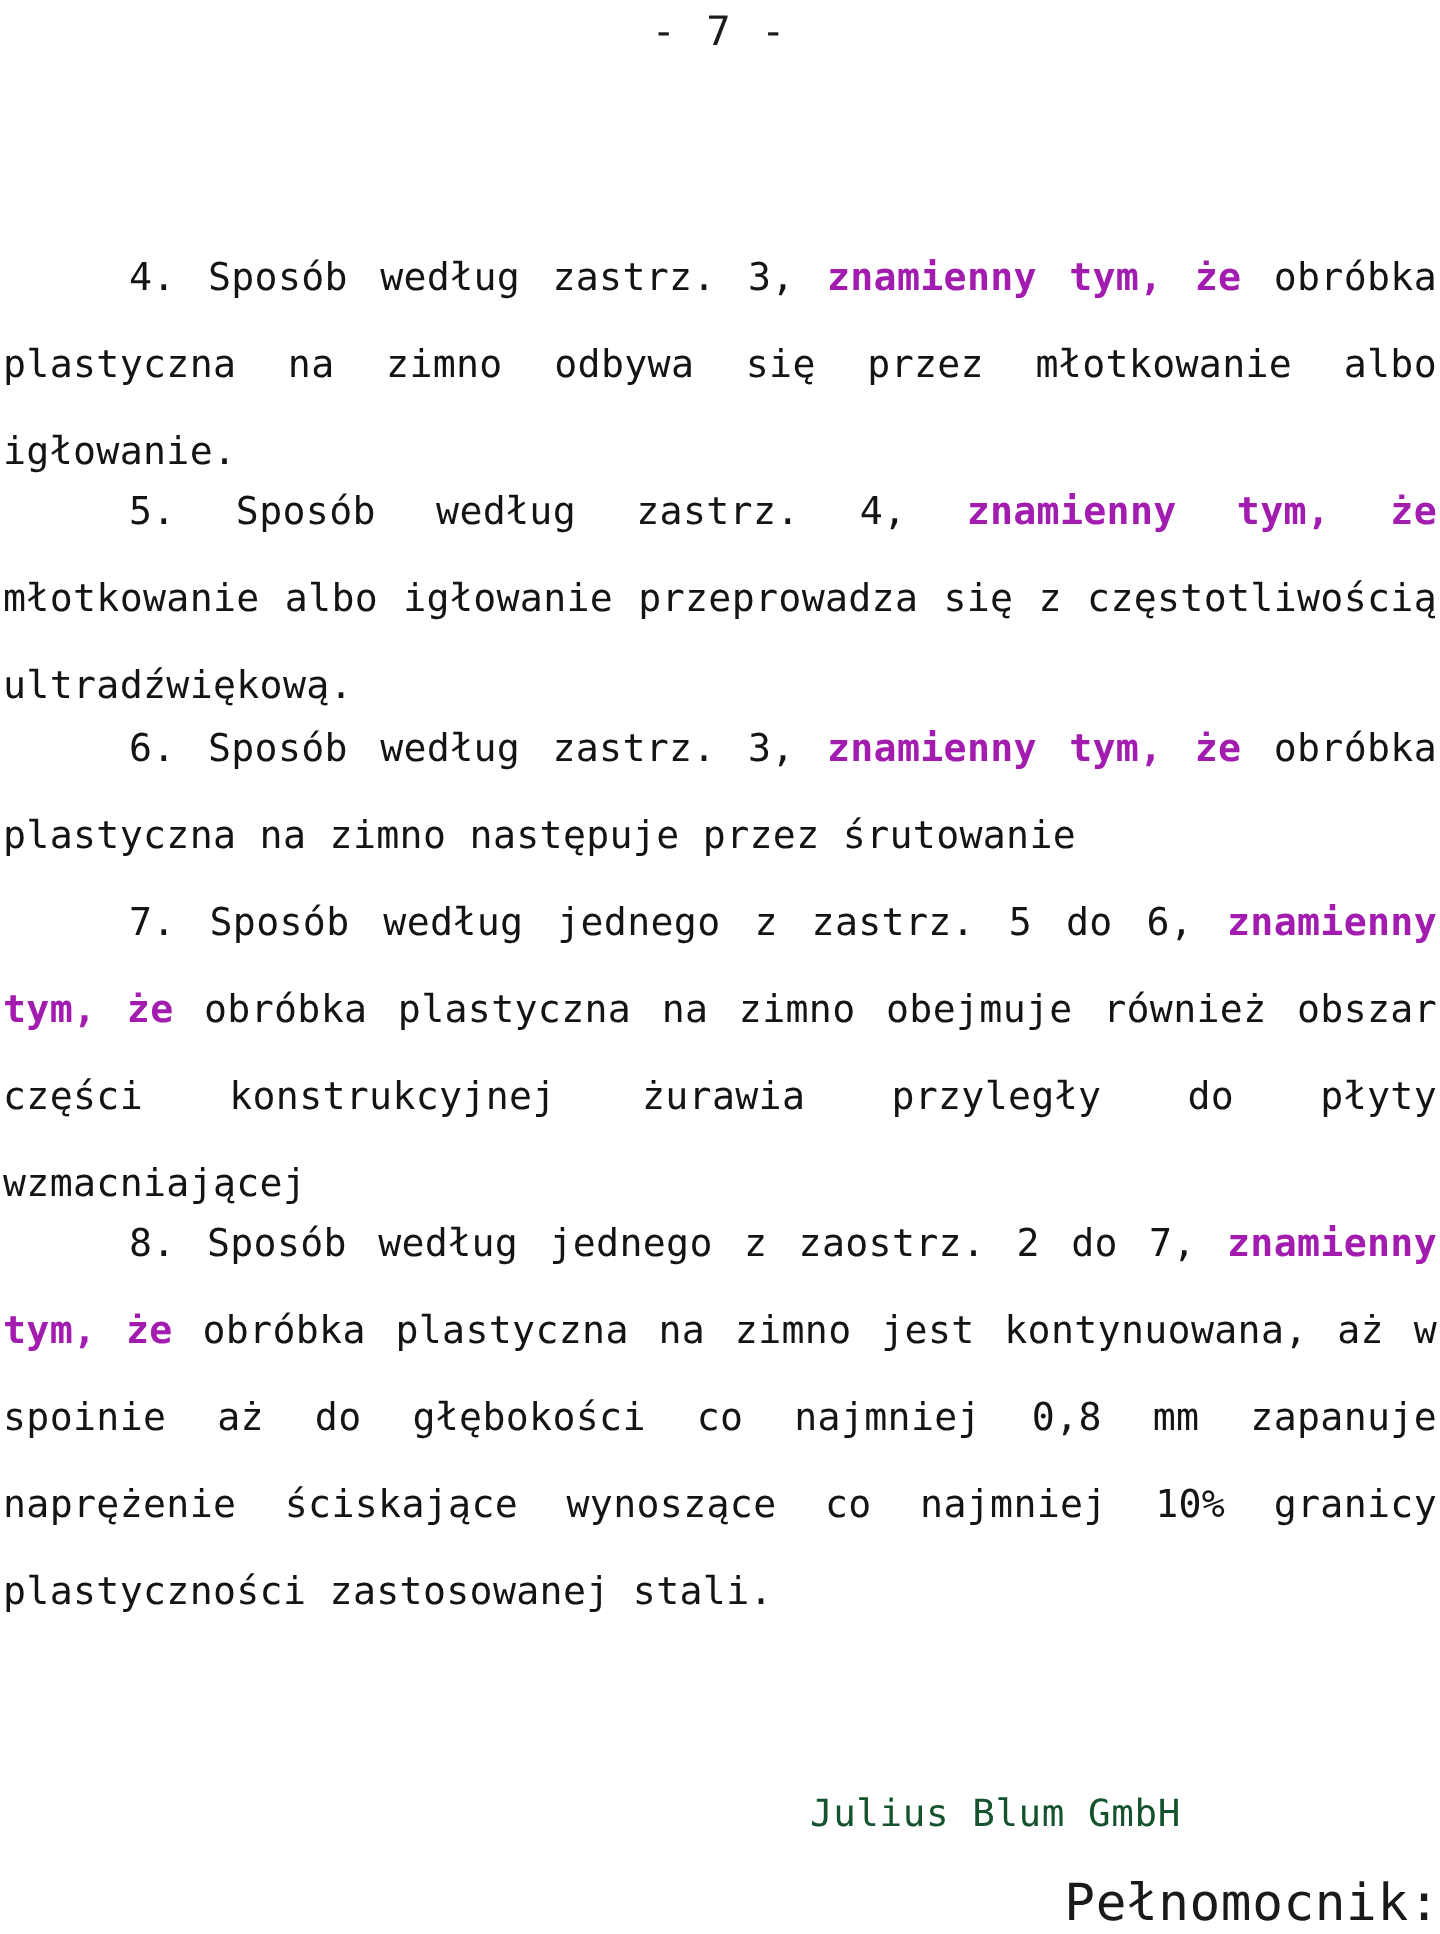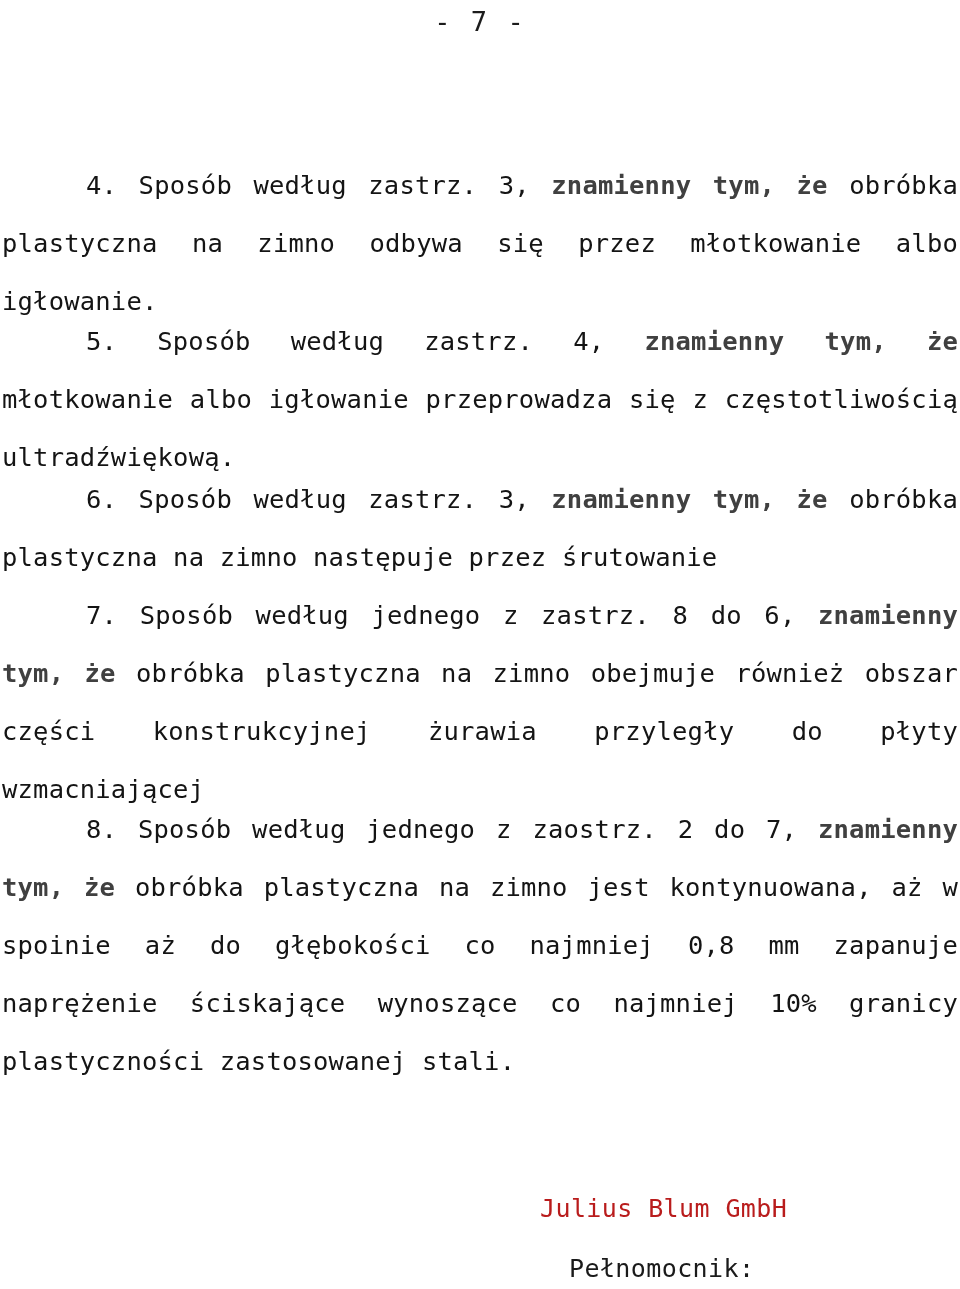--- a/index.html
+++ b/index.html
@@ -47,21 +47,21 @@
     word-spacing: 0px;
     margin: 0;
     padding: 0;
   }
   .claim .indent {
     display: inline-block;
     width: 84px;
   }
   .claim b {
     font-weight: 700;
-    color: #404040;
+    color: #a21caf;
   }
   
   .claim.fill::after {
     content: "";
     display: inline-block;
     width: 100%;
   }
 
   
   #claim-4 { position: absolute; top: 156px;  left: 2px; width: 956px; }
@@ -74,47 +74,48 @@
   .signature {
     position: absolute;
     left: 540px;
     top: 1192px;
     width: 420px;
   }
   .sig-company {
     font-size: 25px;
     line-height: 34px;
     letter-spacing: 0.4px;
-    color: #b91c1c;
+    color: #14532d;
     white-space: pre;
   }
   .sig-role {
     margin-top: 26px;
     margin-left: 29px;
-    font-size: 25px;
+    font-size: 34px;
     line-height: 34px;
     letter-spacing: 0.4px;
     color: #1a1a1a;
     white-space: pre;
+    text-align: right;
   }
 </style>
 </head>
 <body>
 
 <div class="page">
 
   <div class="page-number">- 7 -</div>
 
   <p class="claim fill" id="claim-4"><span class="indent"></span><span>4. Sposób według zastrz. 3, </span><b>znamienny tym, że</b><span> obróbka plastyczna na zimno odbywa się przez młotkowanie albo igłowanie.</span></p>
 
   <p class="claim fill" id="claim-5"><span class="indent"></span><span>5. Sposób według zastrz. 4, </span><b>znamienny tym, że</b><span> młotkowanie albo igłowanie przeprowadza się z częstotliwością ultradźwiękową.</span></p>
 
   <p class="claim" id="claim-6"><span class="indent"></span><span>6. Sposób według zastrz. 3, </span><b>znamienny tym, że</b><span> obróbka plastyczna na zimno następuje przez śrutowanie</span></p>
 
-  <p class="claim" id="claim-7"><span class="indent"></span><span>7. Sposób według jednego z zastrz. 8 do 6, </span><b>znamienny tym, że</b><span> obróbka plastyczna na zimno obejmuje również obszar części konstrukcyjnej żurawia przyległy do płyty wzmacniającej</span></p>
+  <p class="claim" id="claim-7"><span class="indent"></span><span>7. Sposób według jednego z zastrz. 5 do 6, </span><b>znamienny tym, że</b><span> obróbka plastyczna na zimno obejmuje również obszar części konstrukcyjnej żurawia przyległy do płyty wzmacniającej</span></p>
 
   <p class="claim" id="claim-8"><span class="indent"></span><span>8. Sposób według jednego z zaostrz. 2 do 7, </span><b>znamienny tym, że</b><span> obróbka plastyczna na zimno jest kontynuowana, aż w spoinie aż do głębokości co najmniej 0,8 mm zapanuje naprężenie ściskające wynoszące co najmniej 10% granicy plastyczności zastosowanej stali.</span></p>
 
   <div class="signature">
     <div class="sig-company">Julius Blum GmbH</div>
     <div class="sig-role">Pełnomocnik:</div>
   </div>
 
 </div>
 

